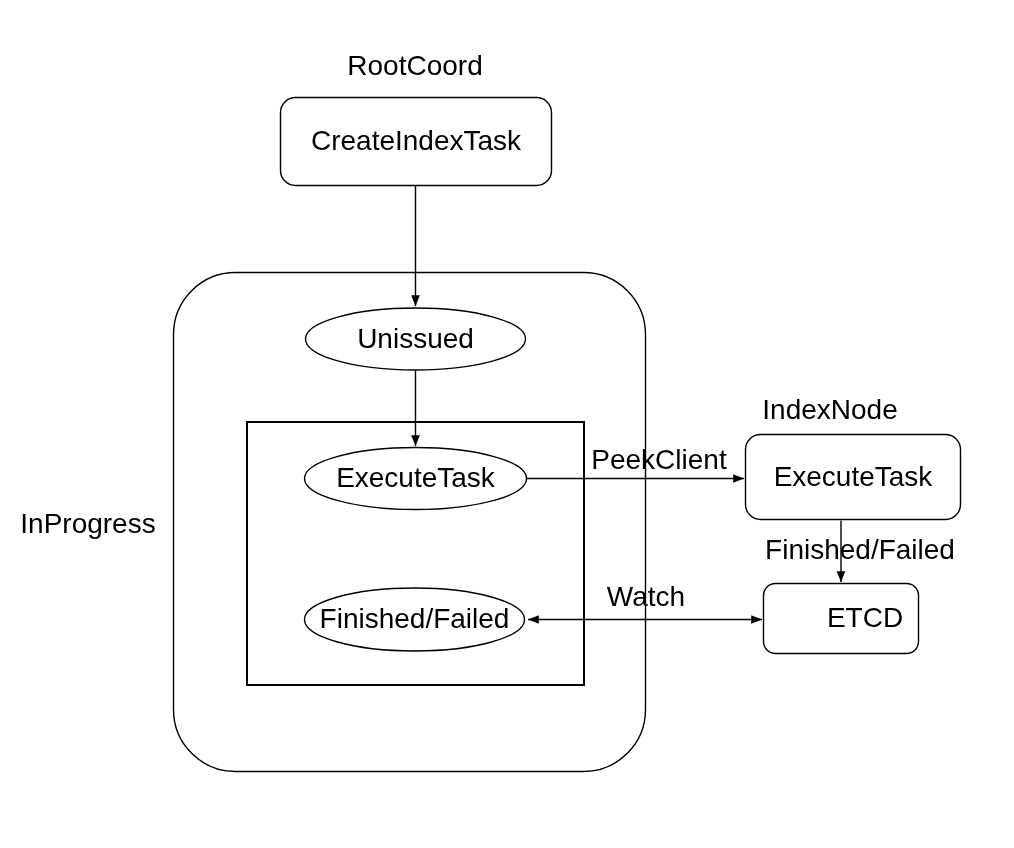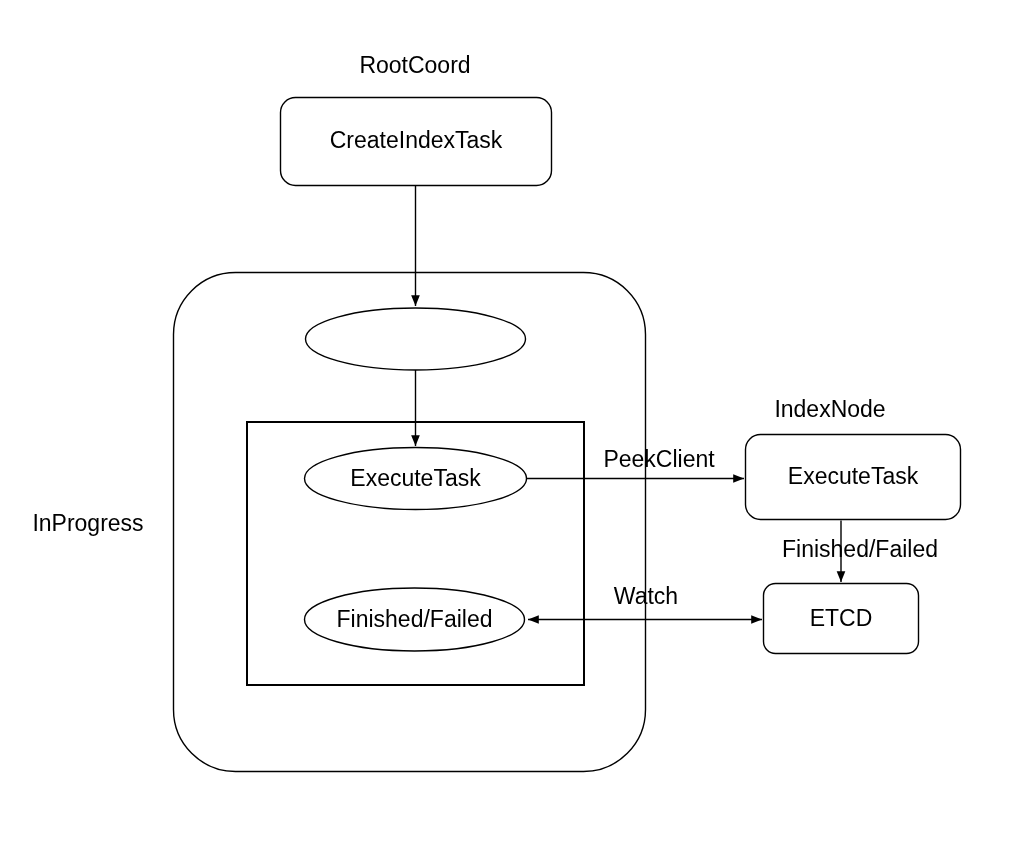--- a/index.html
+++ b/index.html
@@ -44,21 +44,21 @@
   .edge {
     stroke: var(--stroke);
     stroke-width: 1.4;
     fill: none;
   }
   .lbl {
     position: absolute;
     display: flex;
     align-items: center;
     justify-content: center;
-    font-size: 23px;
+    font-size: 28px;
     line-height: 1.1;
     white-space: nowrap;
     color: var(--text);
   }
 </style>
 </head>
 <body>
 
 <div id="canvas">
 
@@ -92,28 +92,29 @@
 
   <div class="lbl" style="left:265px; top:50px; width:300px; height:32px;">RootCoord</div>
 
   <div class="lbl" style="left:2px; top:507px; width:172px; height:34px;">InProgress</div>
 
   <div class="lbl" style="left:730px; top:394px; width:200px; height:32px;">IndexNode</div>
 
 
   <div class="lbl" style="left:280px; top:97px; width:272px; height:88px;">CreateIndexTask</div>
 
+  <div class="lbl" style="left:305px; top:308px; width:221px; height:62px;">Unissued</div>
 
   <div class="lbl" style="left:304px; top:447px; width:223px; height:63px;">ExecuteTask</div>
 
   <div class="lbl" style="left:304px; top:588px; width:221px; height:63px;">Finished/Failed</div>
 
   <div class="lbl" style="left:745px; top:434px; width:216px; height:86px;">ExecuteTask</div>
 
-  <div class="lbl" style="left:763px; top:583px; width:156px; height:71px;">ETCD</div>
+  <div class="lbl" style="left:763px; top:583px; width:156px; height:71px;padding-left:24px;">ETCD</div>
 
   <div class="lbl" style="left:583px; top:444px; width:152px; height:32px;">PeekClient</div>
 
   <div class="lbl" style="left:760px; top:534px; width:200px; height:32px;">Finished/Failed</div>
 
   <div class="lbl" style="left:596px; top:581px; width:100px; height:32px;text-align:center;">Watch</div>
 
 </div>
 
 </body></html>

